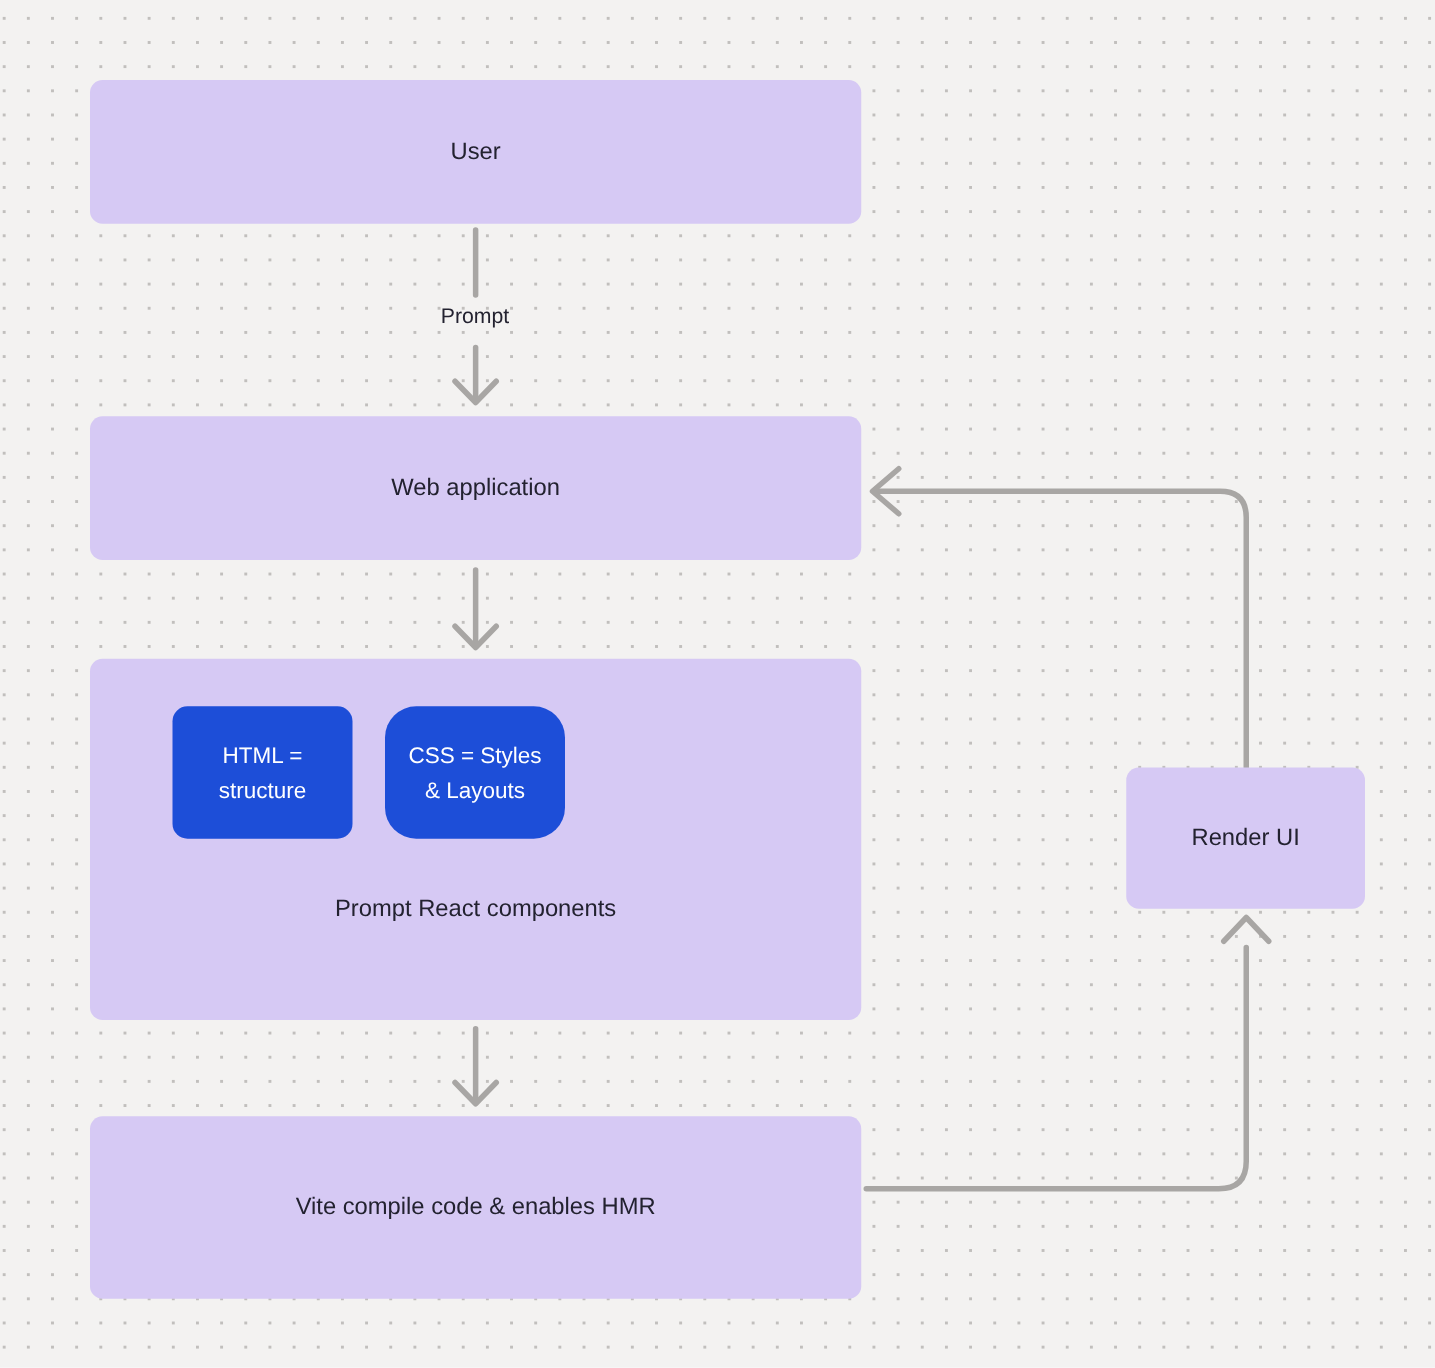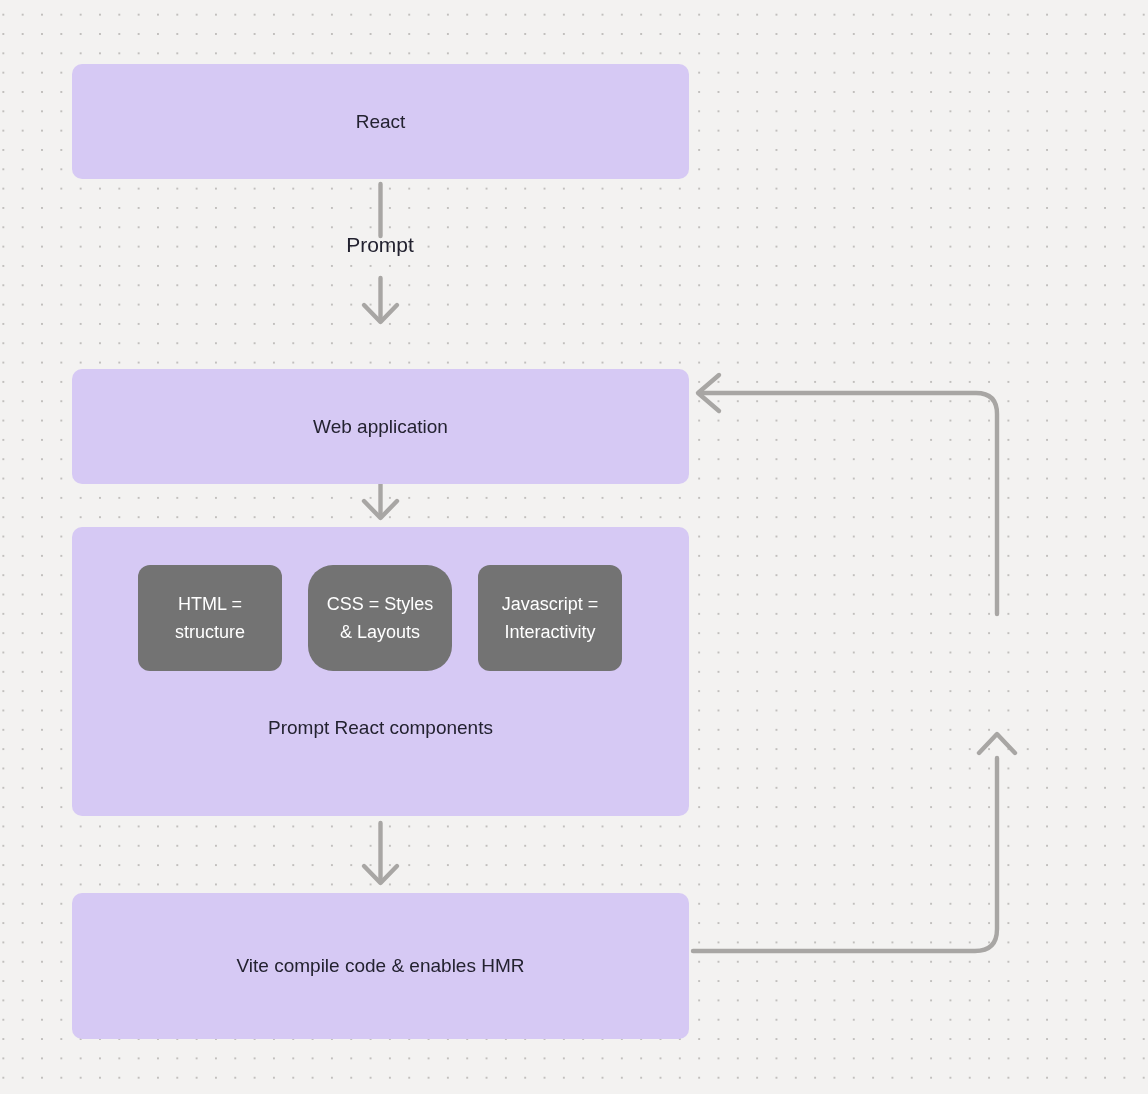--- a/index.html
+++ b/index.html
@@ -27,35 +27,35 @@
     position:absolute;
     display:flex; align-items:center; justify-content:center;
     box-sizing:border-box;
   }
   .node--light {
     background:#d6c9f4;
     border-radius:10px;
     font-size:19px; font-weight:500; color:#232230;
   }
   .node--dark {
-    background:#737373;
+    background:#1d4ed8;
     border-radius:12px;
     font-size:18px; font-weight:500; color:#ffffff;
     text-align:center; line-height:28px;
     white-space:pre-line;
   }
   .node--group { display:block; }
   .group-caption {
     position:absolute; left:0; width:100%; top:190px;
     text-align:center; font-size:19px; font-weight:500; color:#232230;
   }
   .edge-label {
-    position:absolute; left:380px; top:233px;
+    position:absolute; left:380px; top:243px;
     transform:translateX(-50%);
-    font-size:21px; font-weight:500; color:#232230;
+    font-size:17px; font-weight:500; color:#232230;
   }
   .node-label { pointer-events:none; }
 </style>
 </head>
 <body>
 
 <div class="canvas">
 
   <svg class="connectors" viewBox="0 0 1148 1094" xmlns="http://www.w3.org/2000/svg">
 
@@ -82,45 +82,44 @@
 
     <g>
       <path d="M997,614 L997,414 Q997,393 976,393 L702,393"></path>
       <path d="M719,375 L698,393 L719,411"></path>
     </g>
   </svg>
 
   <div class="edge-label">Prompt</div>
 
   <div class="node node--light" style="left:72px; top:64px; width:617px; height:115px;">
-    <span class="node-label">React</span>
+    <span class="node-label">User</span>
   </div>
 
-  <div class="node node--light" style="left:72px; top:333px; width:617px; height:115px;margin-top:36px;">
+  <div class="node node--light" style="left:72px; top:333px; width:617px; height:115px;">
     <span class="node-label">Web application</span>
   </div>
 
   <div class="node node--light node--group" style="left:72px; top:527px; width:617px; height:289px;">
 
     <div class="node node--dark" style="left:66px; top:38px; width:144px; height:106px;">
       <span class="node-label">HTML =
 structure</span>
     </div>
 
     <div class="node node--dark" style="left:236px; top:38px; width:144px; height:106px;border-radius:25px;">
       <span class="node-label">CSS = Styles
 &amp; Layouts</span>
     </div>
 
-    <div class="node node--dark" style="left:406px; top:38px; width:144px; height:106px;">
-      <span class="node-label">Javascript =
-Interactivity</span>
-    </div>
 
     <div class="group-caption">Prompt React components</div>
   </div>
 
   <div class="node node--light" style="left:72px; top:893px; width:617px; height:146px;">
     <span class="node-label">Vite compile code &amp; enables HMR</span>
   </div>
 
+  <div class="node node--light" style="left:901px; top:614px; width:191px; height:113px;">
+    <span class="node-label">Render UI</span>
+  </div>
 
 </div>
 
 </body></html>

